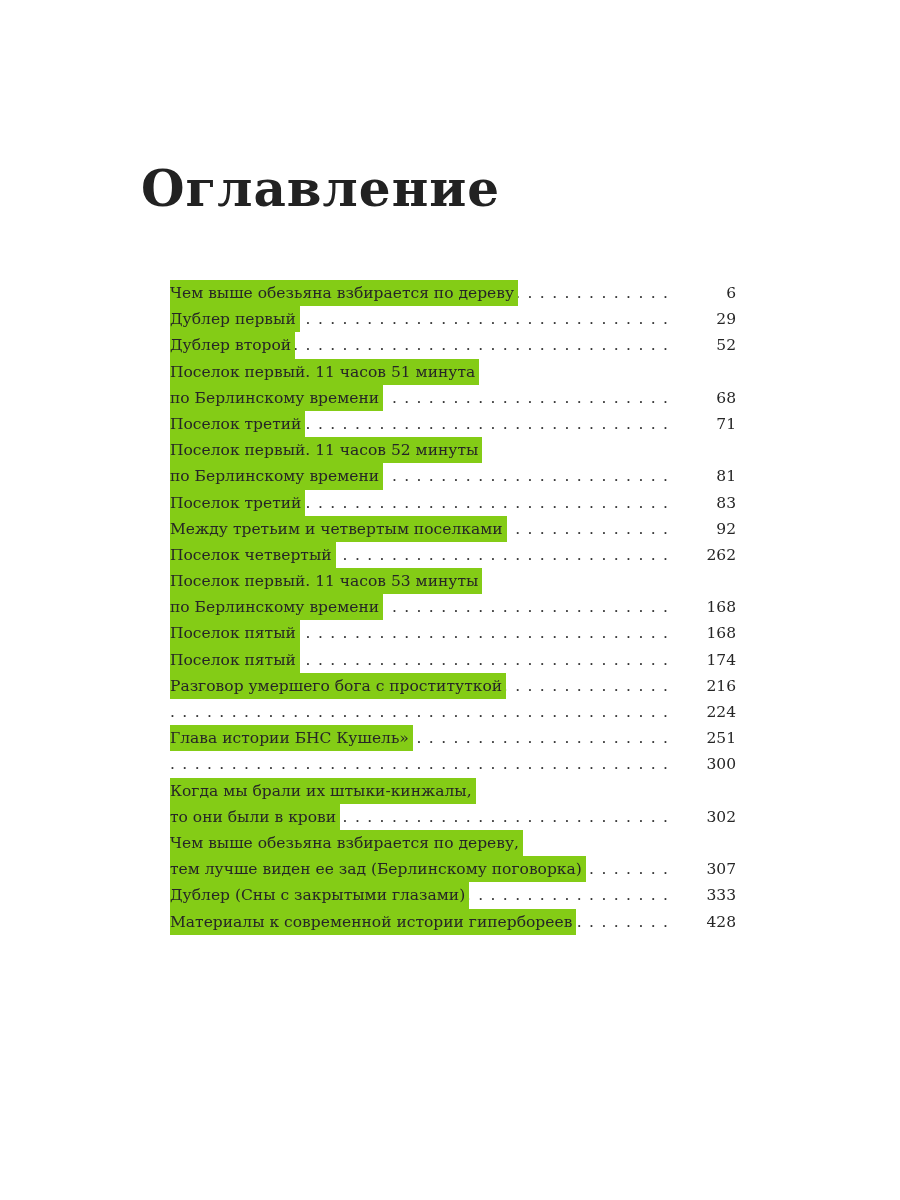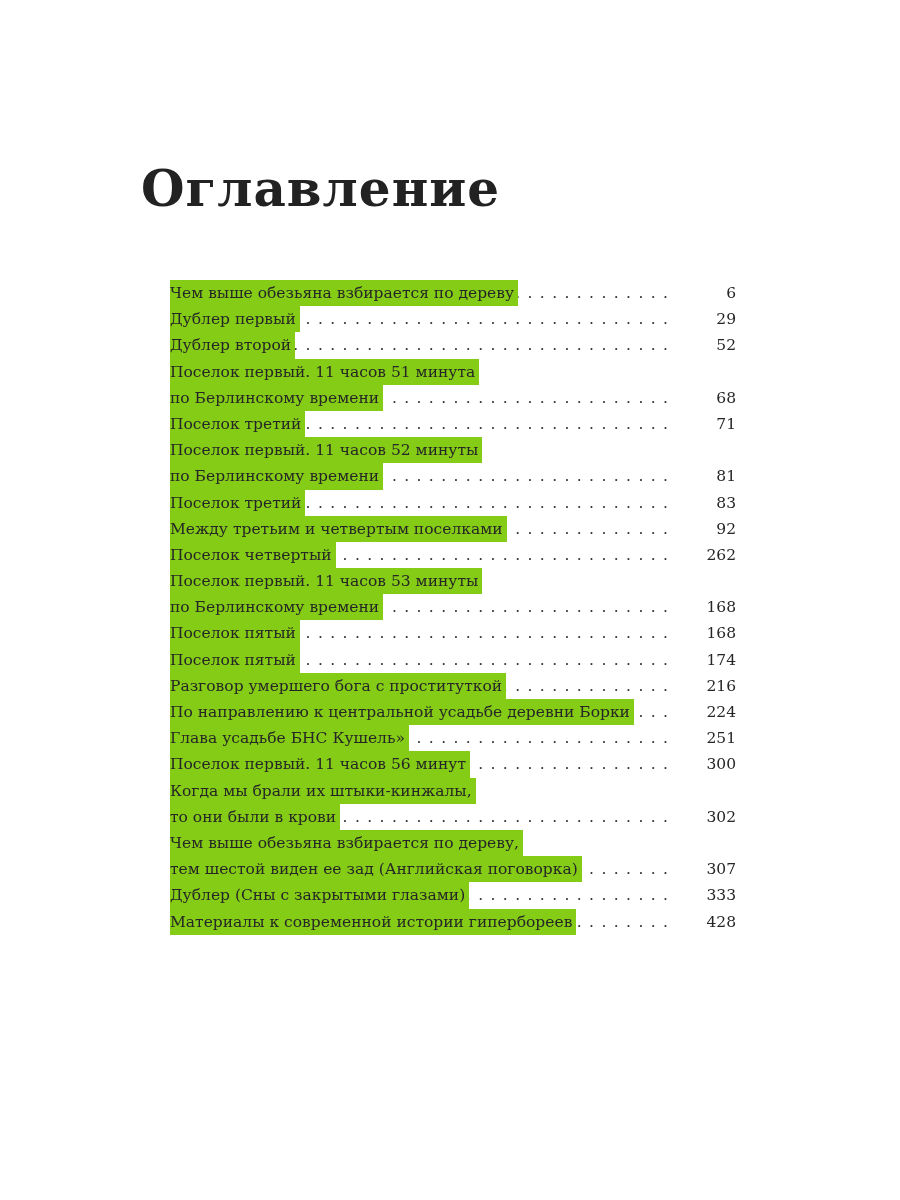--- a/index.html
+++ b/index.html
@@ -169,55 +169,53 @@
     </div>
     <div>
       <div class="toc-line">
         <span class="toc-text">Разговор умершего бога с проституткой</span>
         <span class="toc-leader">................................................................................</span>
         <span class="toc-page">216</span>
       </div>
     </div>
     <div>
       <div class="toc-line">
-        <span class="toc-text">По направлению к центральной усадьбе деревни Борки</span>
         <span class="toc-leader">................................................................................</span>
         <span class="toc-page">224</span>
       </div>
     </div>
     <div>
       <div class="toc-line">
-        <span class="toc-text">Глава усадьбе БНС Кушель»</span>
+        <span class="toc-text">Глава истории БНС Кушель»</span>
         <span class="toc-leader">................................................................................</span>
         <span class="toc-page">251</span>
       </div>
     </div>
     <div>
       <div class="toc-line">
-        <span class="toc-text">Поселок первый. 11 часов 56 минут</span>
         <span class="toc-leader">................................................................................</span>
         <span class="toc-page">300</span>
       </div>
     </div>
     <div>
       <div class="toc-line">
         <span class="toc-text">Когда мы брали их штыки-кинжалы,</span>
       </div>
       <div class="toc-line">
         <span class="toc-text">то они были в крови</span>
         <span class="toc-leader">................................................................................</span>
         <span class="toc-page">302</span>
       </div>
     </div>
     <div>
       <div class="toc-line">
         <span class="toc-text">Чем выше обезьяна взбирается по дереву,</span>
       </div>
       <div class="toc-line">
-        <span class="toc-text">тем шестой виден ее зад (Английская поговорка)</span>
+        <span class="toc-text">тем лучше виден ее зад (Берлинскому поговорка)</span>
         <span class="toc-leader">................................................................................</span>
         <span class="toc-page">307</span>
       </div>
     </div>
     <div>
       <div class="toc-line">
         <span class="toc-text">Дублер (Сны с закрытыми глазами)</span>
         <span class="toc-leader">................................................................................</span>
         <span class="toc-page">333</span>
       </div>

